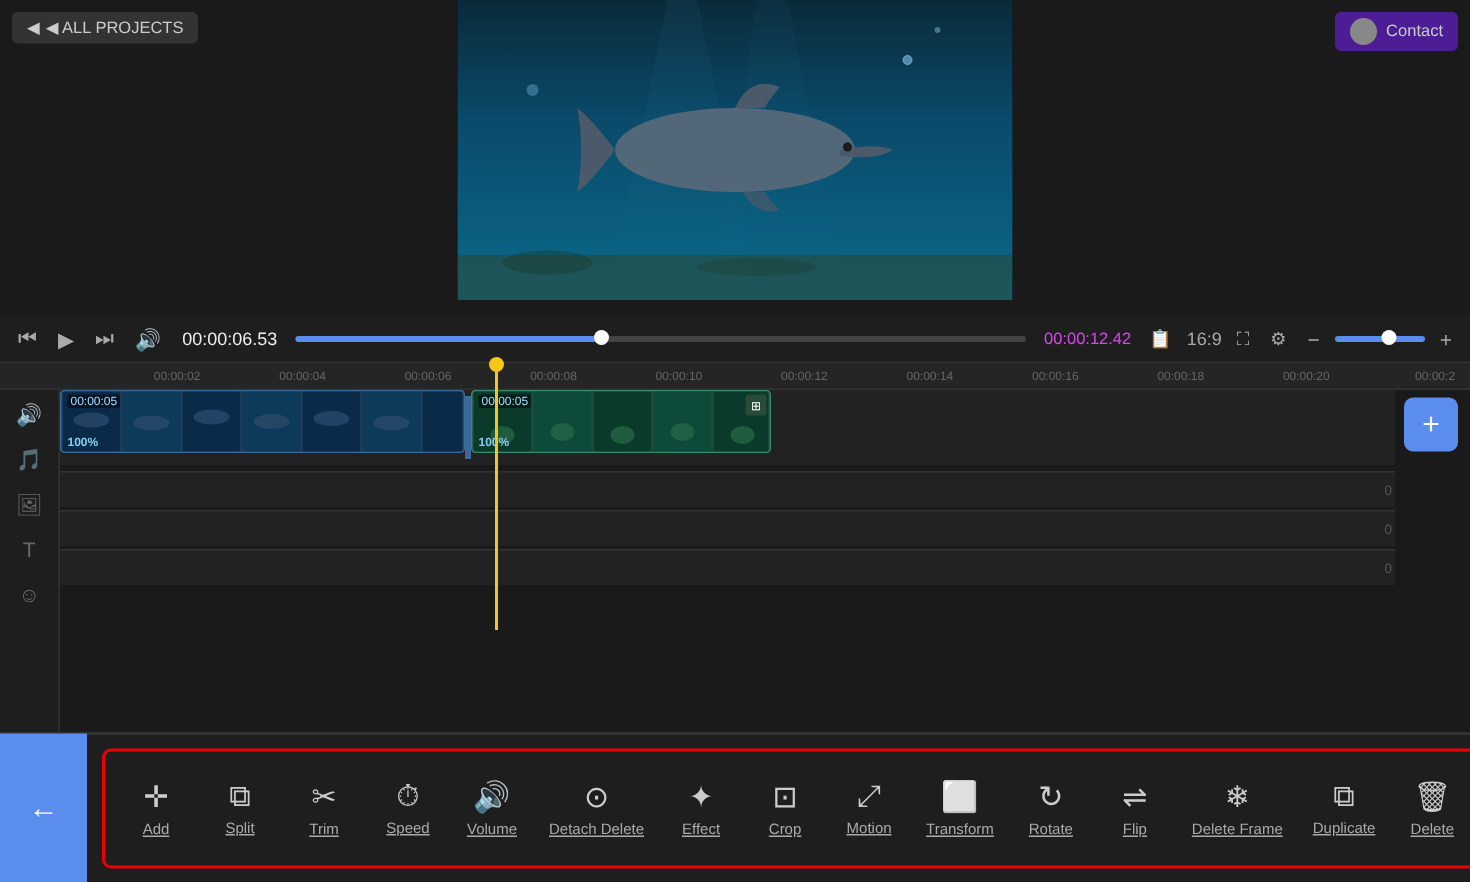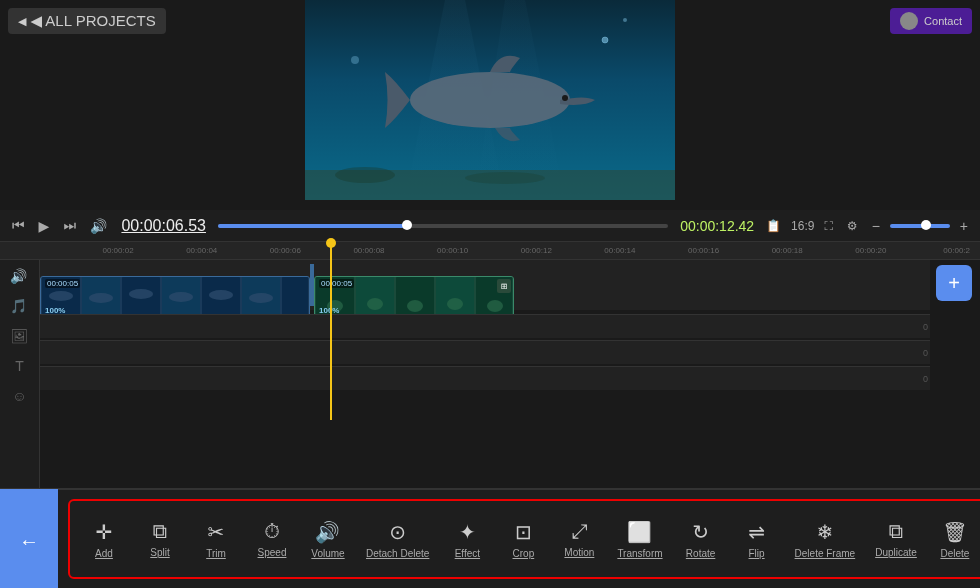--- a/index.html
+++ b/index.html
@@ -75,23 +75,22 @@
       border: none;
       color: #aaa;
       cursor: pointer;
       font-size: 14px;
       padding: 2px 4px;
       border-radius: 3px;
     }
 
     #time-display {
       color: #eee;
-      font-size: 16px;
+      font-size: 12px;
       margin-left: 4px;
-      text-decoration: underline;
     }
     #progress-bar-container {
       flex: 1;
       height: 4px;
       background: #444;
       border-radius: 2px;
       position: relative;
       margin: 0 6px;
     }
     #progress-bar-fill {
@@ -105,22 +104,22 @@
       top: -4px;
       left: 42%;
       width: 10px;
       height: 10px;
       background: #fff;
       border-radius: 50%;
       transform: translateX(-50%);
       cursor: pointer;
     }
     #time-total {
-      color: #bef264;
-      font-size: 14px;
+      color: #d946ef;
+      font-size: 11px;
     }
     #resolution-info {
       color: #aaa;
       font-size: 12px;
       margin-left: 4px;
     }
     #volume-track {
       width: 60px;
       height: 4px;
       background: #5a8dee;
@@ -195,21 +194,21 @@
     #video-track {
       position: absolute;
       top: 0;
       left: 0; right: 0;
       height: 50px;
       background: #222;
     }
 
     .video-clip {
       position: absolute;
-      top: 16px;
+      top: 0;
       height: 42px;
       border-radius: 3px;
       overflow: hidden;
       display: flex;
       align-items: center;
     }
     #clip1 {
       left: 0;
       width: 270px;
       background: linear-gradient(135deg, #2a4a6a 0%, #1a3a5a 100%);
@@ -373,21 +372,21 @@
       background: linear-gradient(180deg, #0a3a5a 0%, #0d5a7a 40%, #0a8aaa 70%, #0d6a8a 100%);
       position: relative;
       overflow: hidden;
     }
   </style>
 </head>
 <body>
 
 <button id="all-projects-btn">
   <span>◀</span>
-  <span style="font-size:15px; color:#ccc;text-align:center;">◀ ALL PROJECTS</span>
+  <span style="font-size:11px; color:#ccc;text-align:center;">◀ ALL PROJECTS</span>
 </button>
 
 <button id="contact-btn">
   <span style="width:18px;height:18px;background:#888;border-radius:50%;display:inline-block;"></span>
   <span>Contact</span>
 </button>
 
 <div id="video-preview">
   <div id="underwater-scene">
     <svg width="370" height="200" viewBox="0 0 370 200">

